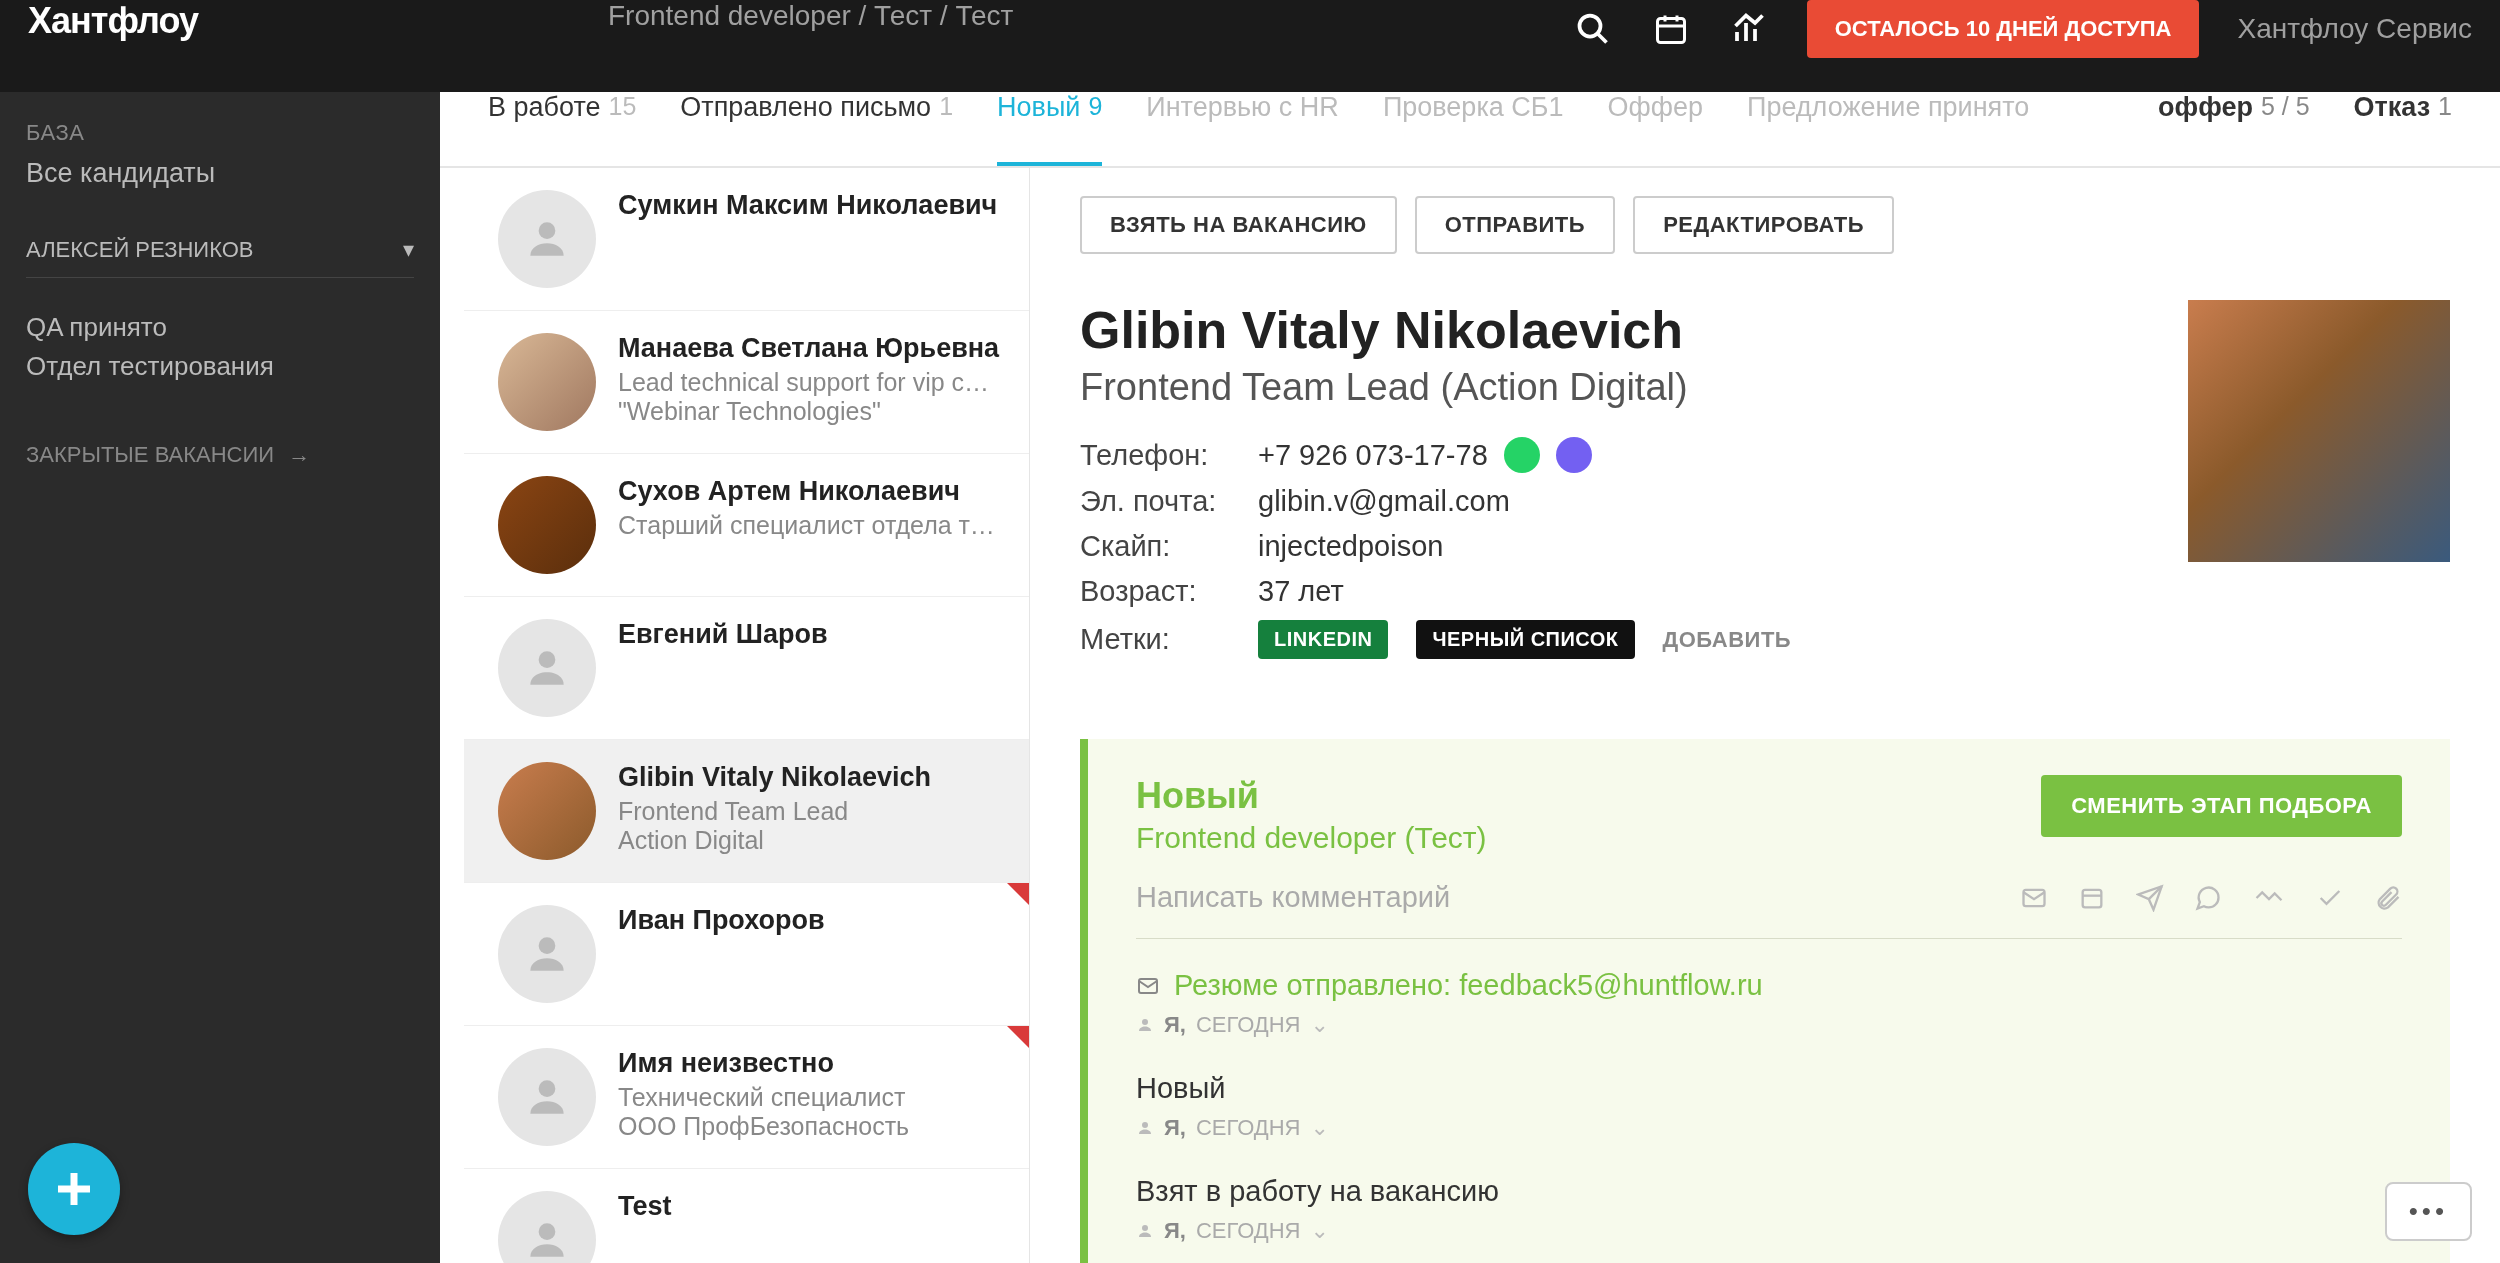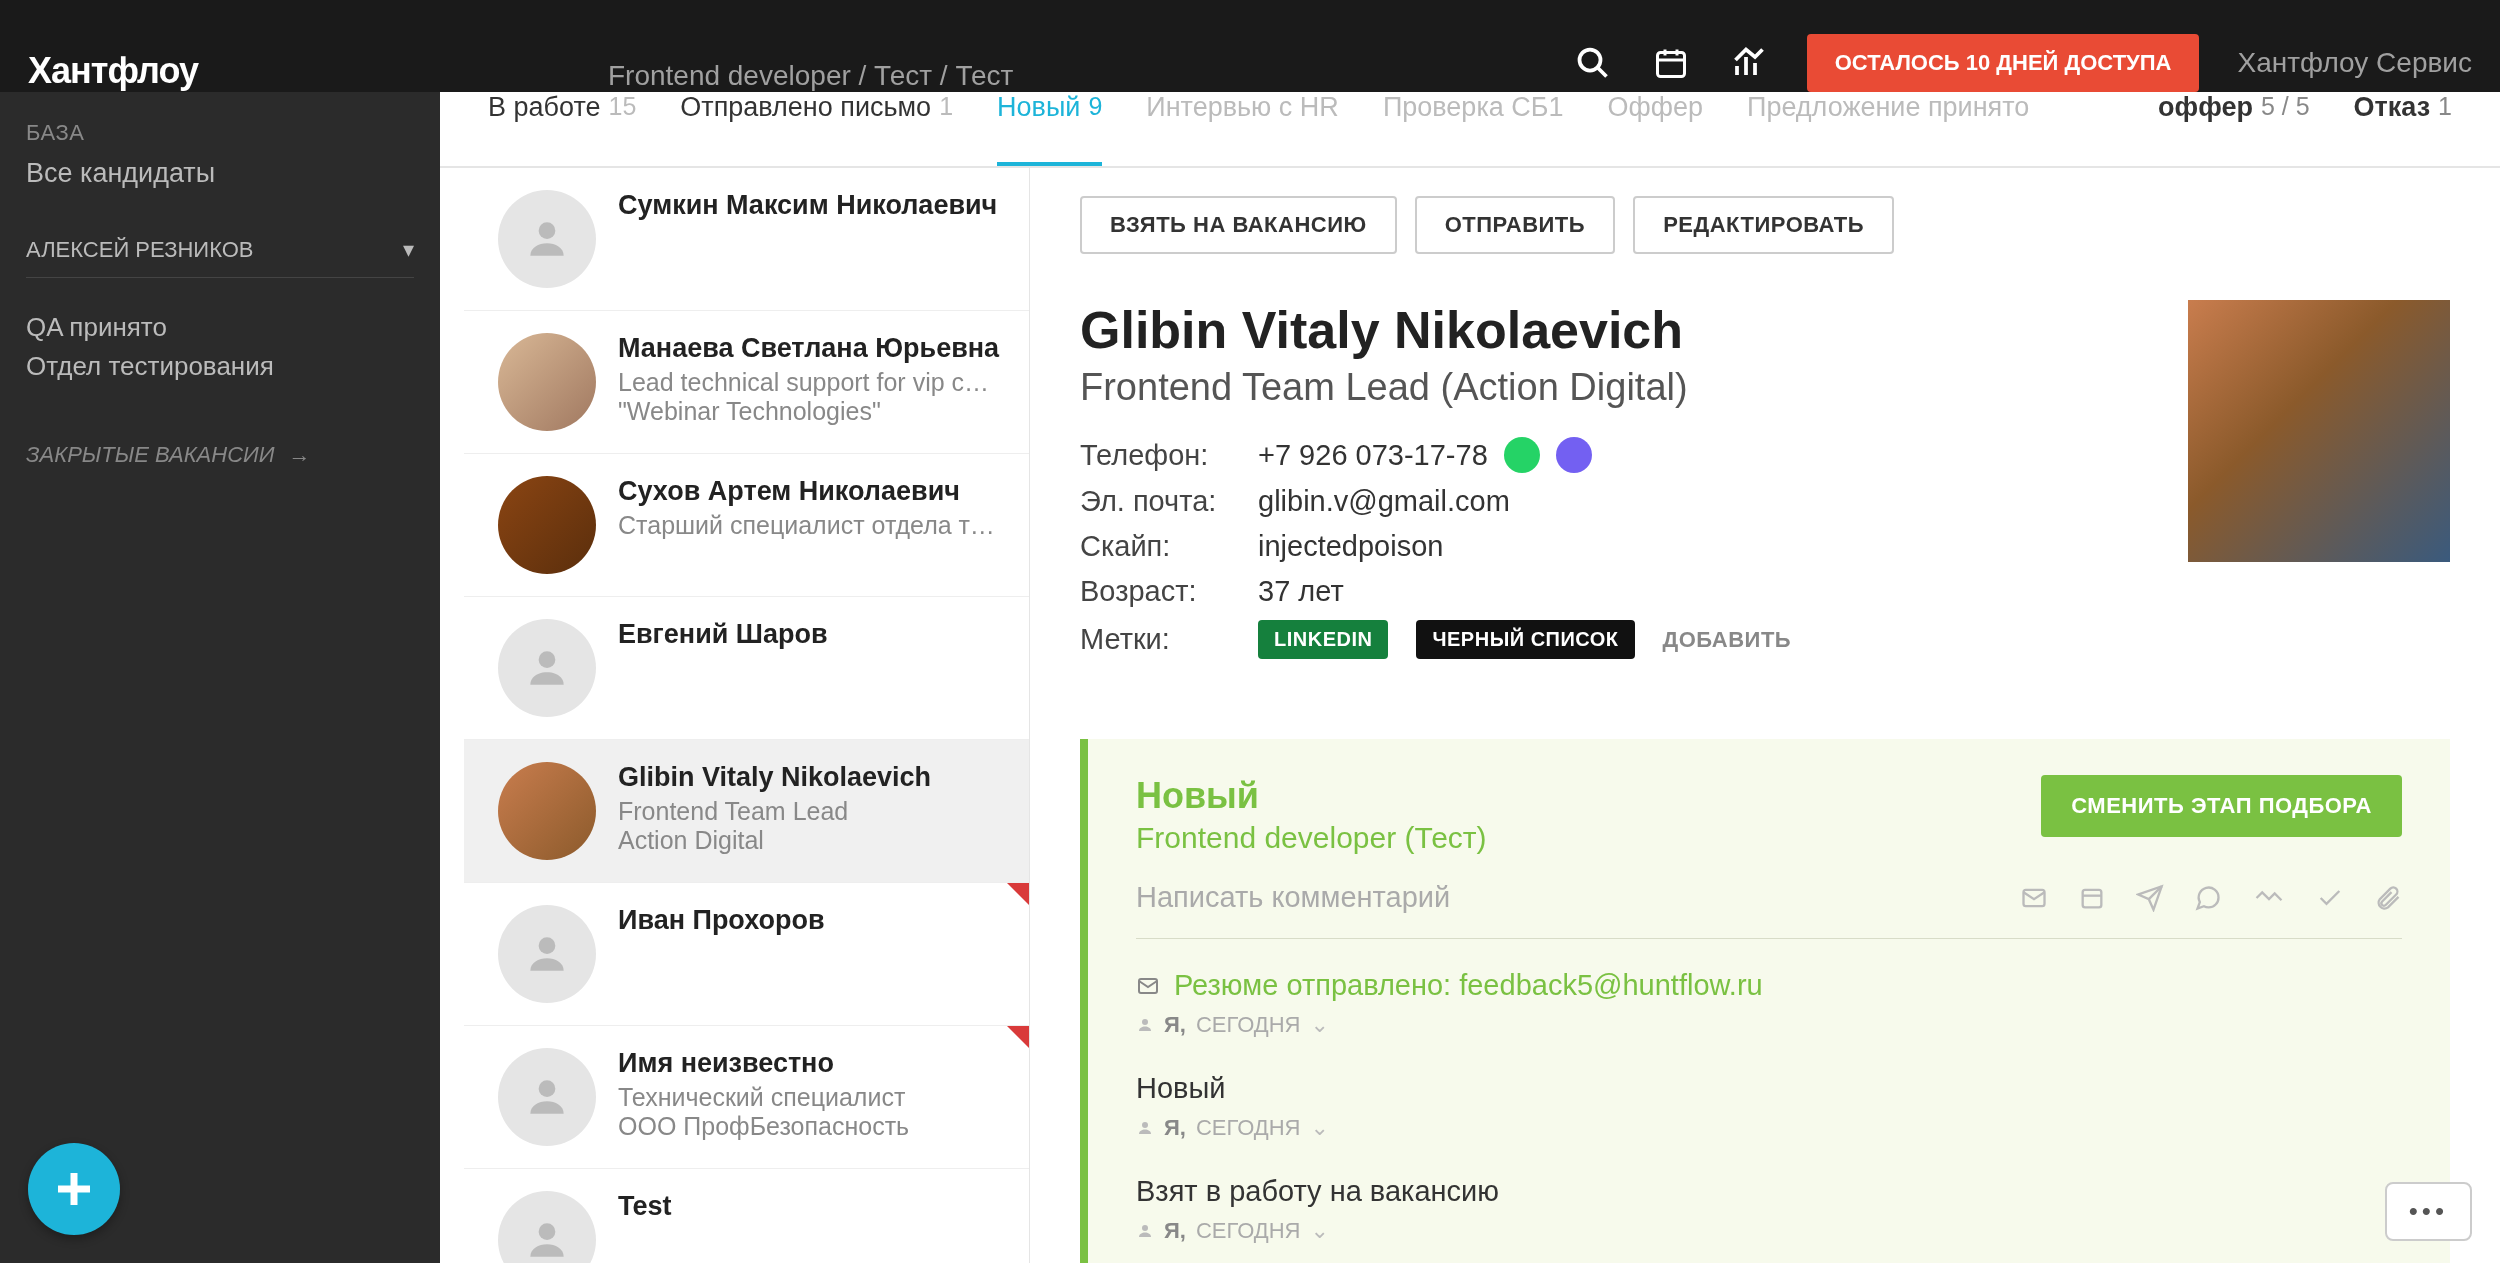--- a/index.html
+++ b/index.html
@@ -1,37 +1,37 @@
 <!DOCTYPE html>
 <html><head>
 <meta charset="utf-8">
 <style>
 * { margin: 0; padding: 0; box-sizing: border-box; font-family: 'Segoe UI', Arial, sans-serif; }
 body { background: #fff; width: 2500px; height: 1263px; overflow: hidden; transform-origin: top left; }
 .app { display: flex; flex-direction: column; height: 1263px; }
 
 
-.header { background: #1a1a1a; height: 92px; display: flex; align-items: flex-end; padding: 0 28px; color: #fff; }
+.header { background: #1a1a1a; height: 92px; display: flex; align-items: flex-start; padding: 0 28px; color: #fff; }
 .logo { font-size: 36px; font-weight: 700; letter-spacing: -1px; }
 .breadcrumb { margin-left: 410px; color: #a0a0a0; font-size: 28px; font-weight: 400; }
 .header-right { margin-left: auto; display: flex; align-items: center; gap: 38px; }
 .header-icon { width: 40px; height: 40px; display: flex; align-items: center; justify-content: center; cursor: pointer; }
 .trial-btn { background: #e94b35; color: #fff; padding: 16px 28px; font-size: 22px; font-weight: 700; border-radius: 4px; border: none; cursor: pointer; }
 .service-link { color: #a0a0a0; font-size: 28px; }
 
 
 .body { display: flex; flex: 1; overflow: hidden; }
 
 
 .sidebar { width: 440px; background: #2b2b2b; color: #888; padding: 28px 26px; position: relative; }
 .sidebar-label { font-size: 22px; color: #888; margin-bottom: 12px; letter-spacing: 0.5px; }
 .sidebar-all { font-size: 27px; color: #bbb; margin-bottom: 48px; cursor: pointer; }
 .user-selector { display: flex; justify-content: space-between; align-items: center; color: #bbb; font-size: 22px; border-bottom: 1px solid #444; padding-bottom: 14px; margin-bottom: 34px; cursor: pointer; }
 .vacancy-item { font-size: 26px; color: #bbb; margin-bottom: 8px; cursor: pointer; }
-.closed-vacancies { margin-top: 60px; font-size: 22px; color: #888; cursor: pointer; display: flex; align-items: center; gap: 14px; font-style: italic; }
+.closed-vacancies { margin-top: 60px; font-size: 22px; color: #888; cursor: pointer; display: flex; align-items: center; gap: 14px; }
 .add-btn { position: absolute; bottom: 28px; left: 28px; width: 92px; height: 92px; border-radius: 50%; background: #1db4d9; display: flex; align-items: center; justify-content: center; cursor: pointer; box-shadow: 0 4px 10px rgba(0,0,0,0.3); }
 .add-btn svg { width: 48px; height: 48px; }
 
 
 .list-col { width: 590px; border-right: 1px solid #e5e5e5; display: flex; flex-direction: column; overflow: hidden; padding-left: 24px; }
 
 
 .tabs-row { display: flex; align-items: center; border-bottom: 2px solid #e5e5e5; padding: 0 48px; height: 76px; gap: 44px; font-size: 27px; }
 .tab { color: #333; cursor: pointer; white-space: nowrap; height: 100%; display: flex; border-bottom: 4px solid transparent; }
 .tab.active { color: #1db4d9; border-bottom-color: #1db4d9; font-weight: 500; }

